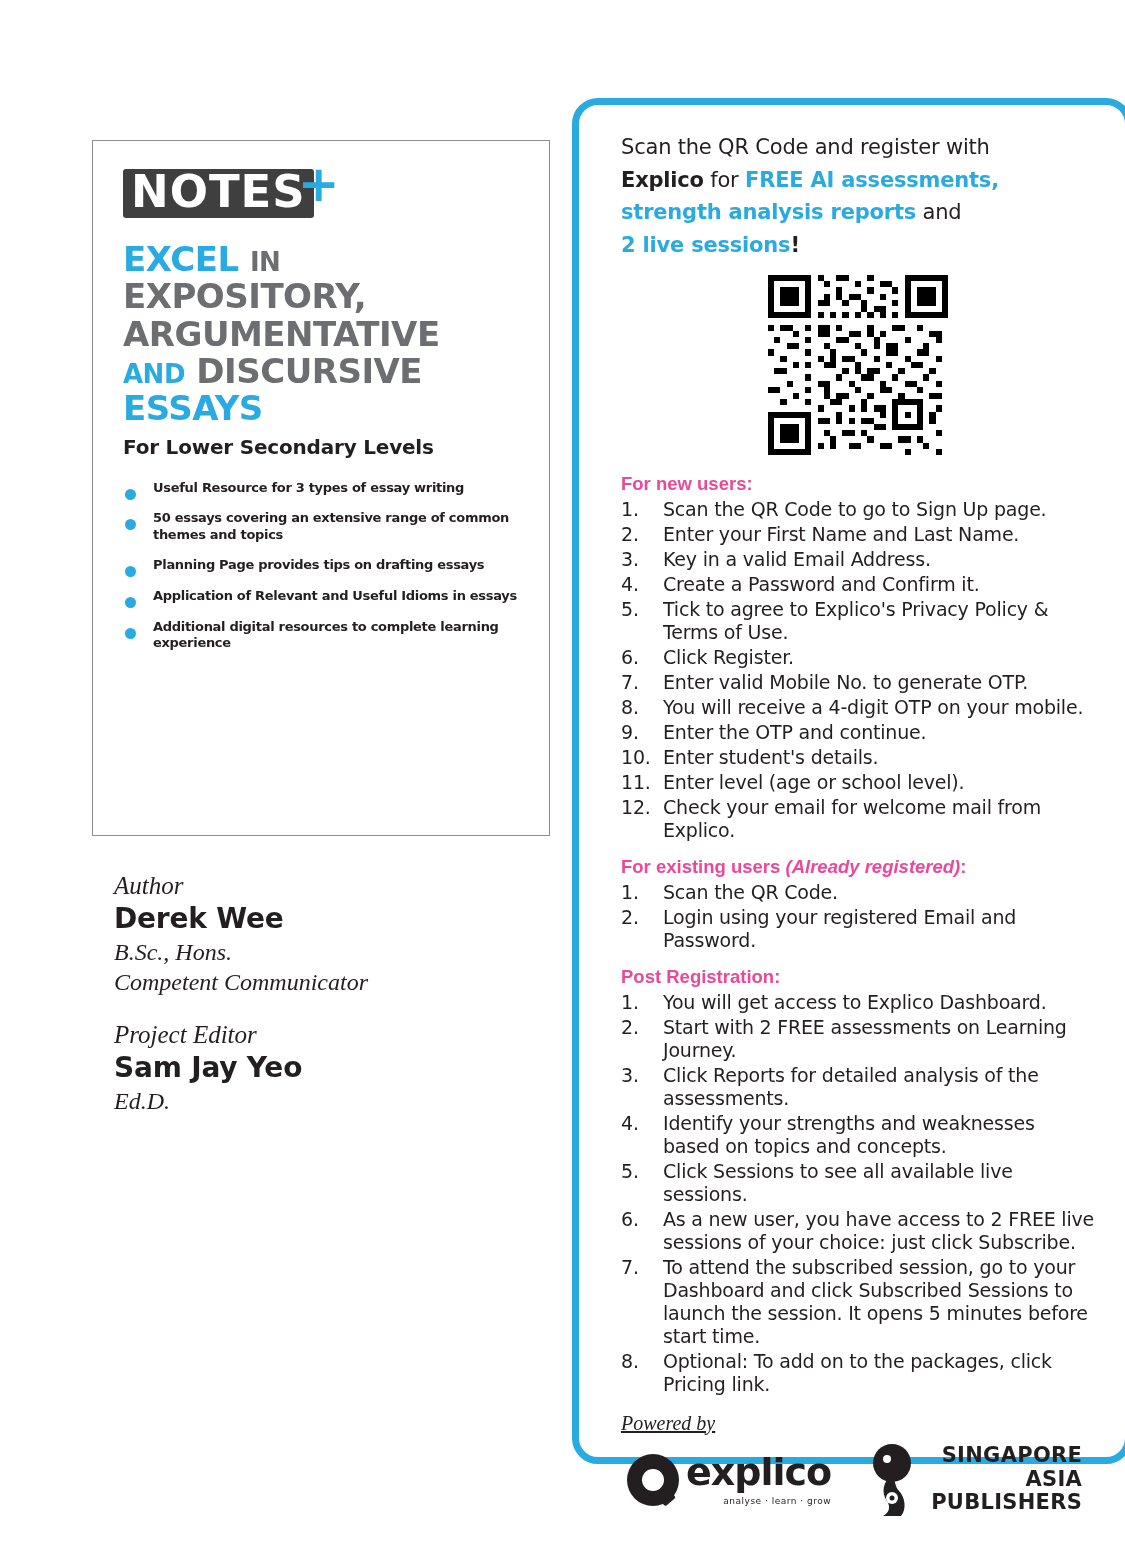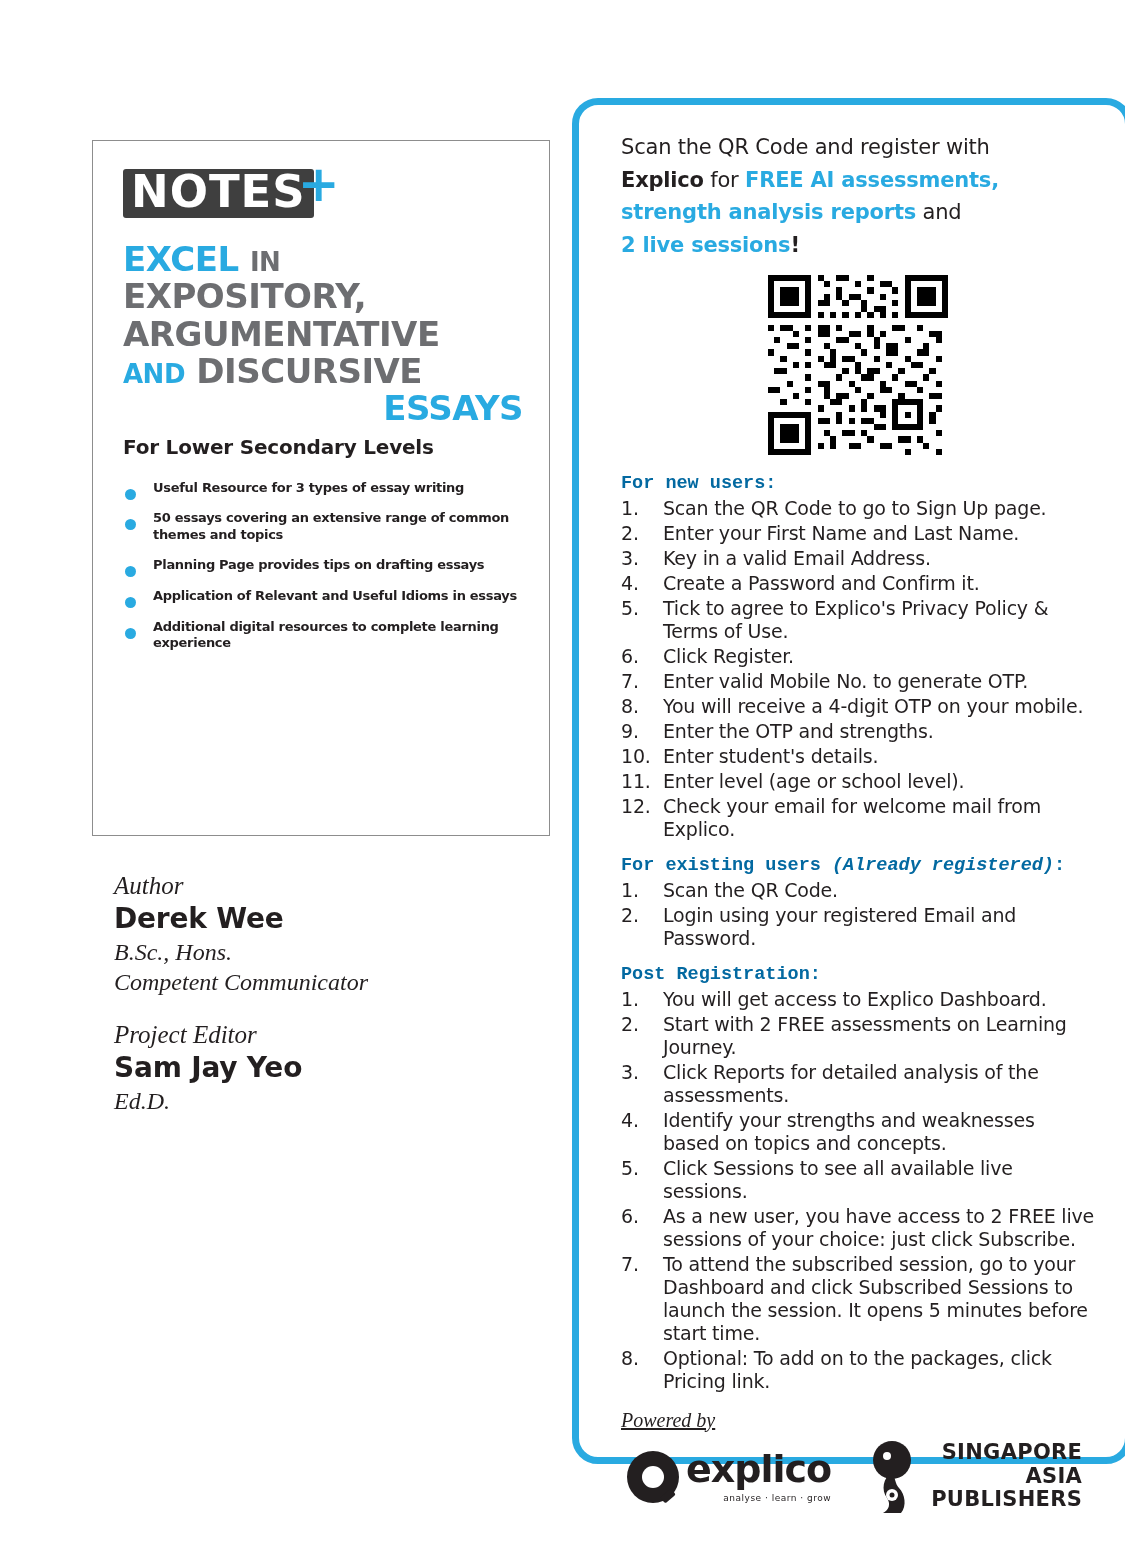--- a/index.html
+++ b/index.html
@@ -62,21 +62,21 @@
     line-height: 1.04;
   }
   .title-line {
     font-family: "DejaVu Sans", sans-serif;
     font-weight: bold;
     font-size: 34px;
     letter-spacing: -0.5px;
     color: #6d6e71;
     margin-bottom: 2px;
   }
-  .t-blue { color: #29aae1; text-align: right; }
+  .t-blue { color: #29aae1; }
   .t-grey { color: #6d6e71; }
   .small-caps {
     font-size: 26px;
   }
   .subtitle {
     font-family: "DejaVu Sans", sans-serif;
     font-weight: bold;
     font-size: 20px;
     color: #231f20;
     margin-top: 10px;
@@ -159,24 +159,24 @@
   #intro .blue { color: #29aae1; font-weight: bold; }
   #qr-wrap {
     text-align: center;
     margin-top: 14px;
     margin-bottom: 10px;
   }
   #qr-code {
     display: inline-block;
   }
   .sec-head {
-    font-family: Liberation Mono, monospace;
+    font-family: Liberation Sans, sans-serif;
     font-weight: bold;
     font-size: 18.5px;
-    color: #0369a1;
+    color: #ec4899;
     margin-top: 14px;
     margin-bottom: 3px;
   }
   .sec-head .it { font-style: italic; }
   ol.steps {
     margin: 0;
     padding: 0;
     list-style: none;
   }
   ol.steps li {
@@ -497,21 +497,21 @@
   </div>
   <ol class="steps">
     <li><span class="num">1.</span><span>Scan the QR Code to go to Sign Up page.</span></li>
     <li><span class="num">2.</span><span>Enter your First Name and Last Name.</span></li>
     <li><span class="num">3.</span><span>Key in a valid Email Address.</span></li>
     <li><span class="num">4.</span><span>Create a Password and Confirm it.</span></li>
     <li><span class="num">5.</span><span>Tick to agree to Explico's Privacy Policy &amp; Terms of Use.</span></li>
     <li><span class="num">6.</span><span>Click Register.</span></li>
     <li><span class="num">7.</span><span>Enter valid Mobile No. to generate OTP.</span></li>
     <li><span class="num">8.</span><span>You will receive a 4-digit OTP on your mobile.</span></li>
-    <li><span class="num">9.</span><span>Enter the OTP and strengths.</span></li>
+    <li><span class="num">9.</span><span>Enter the OTP and continue.</span></li>
     <li><span class="num">10.</span><span>Enter student's details.</span></li>
     <li><span class="num">11.</span><span>Enter level (age or school level).</span></li>
     <li><span class="num">12.</span><span>Check your email for welcome mail from Explico.</span></li>
   </ol>
 
   <div class="sec-head">
     <span>For existing users </span><span class="it">(Already registered)</span><span>:</span>
   </div>
   <ol class="steps">
     <li><span class="num">1.</span><span>Scan the QR Code.</span></li>

